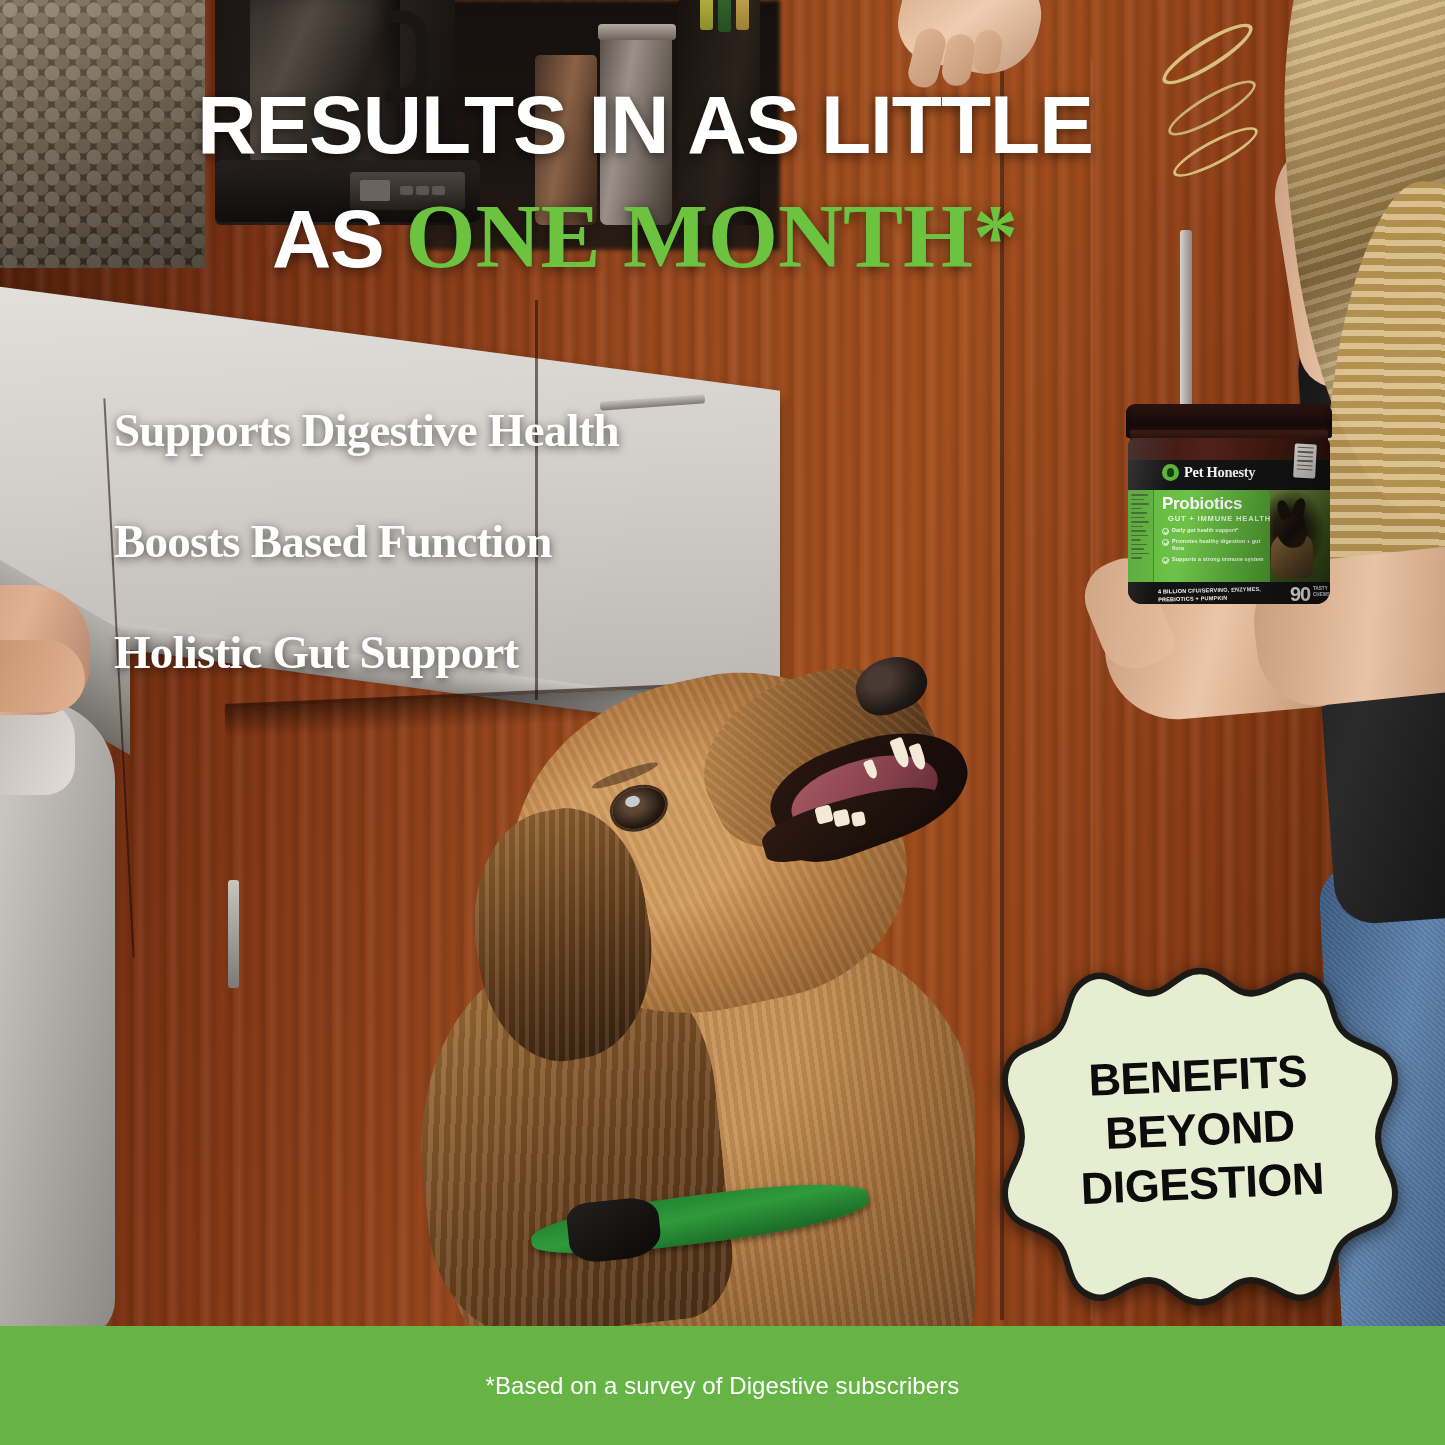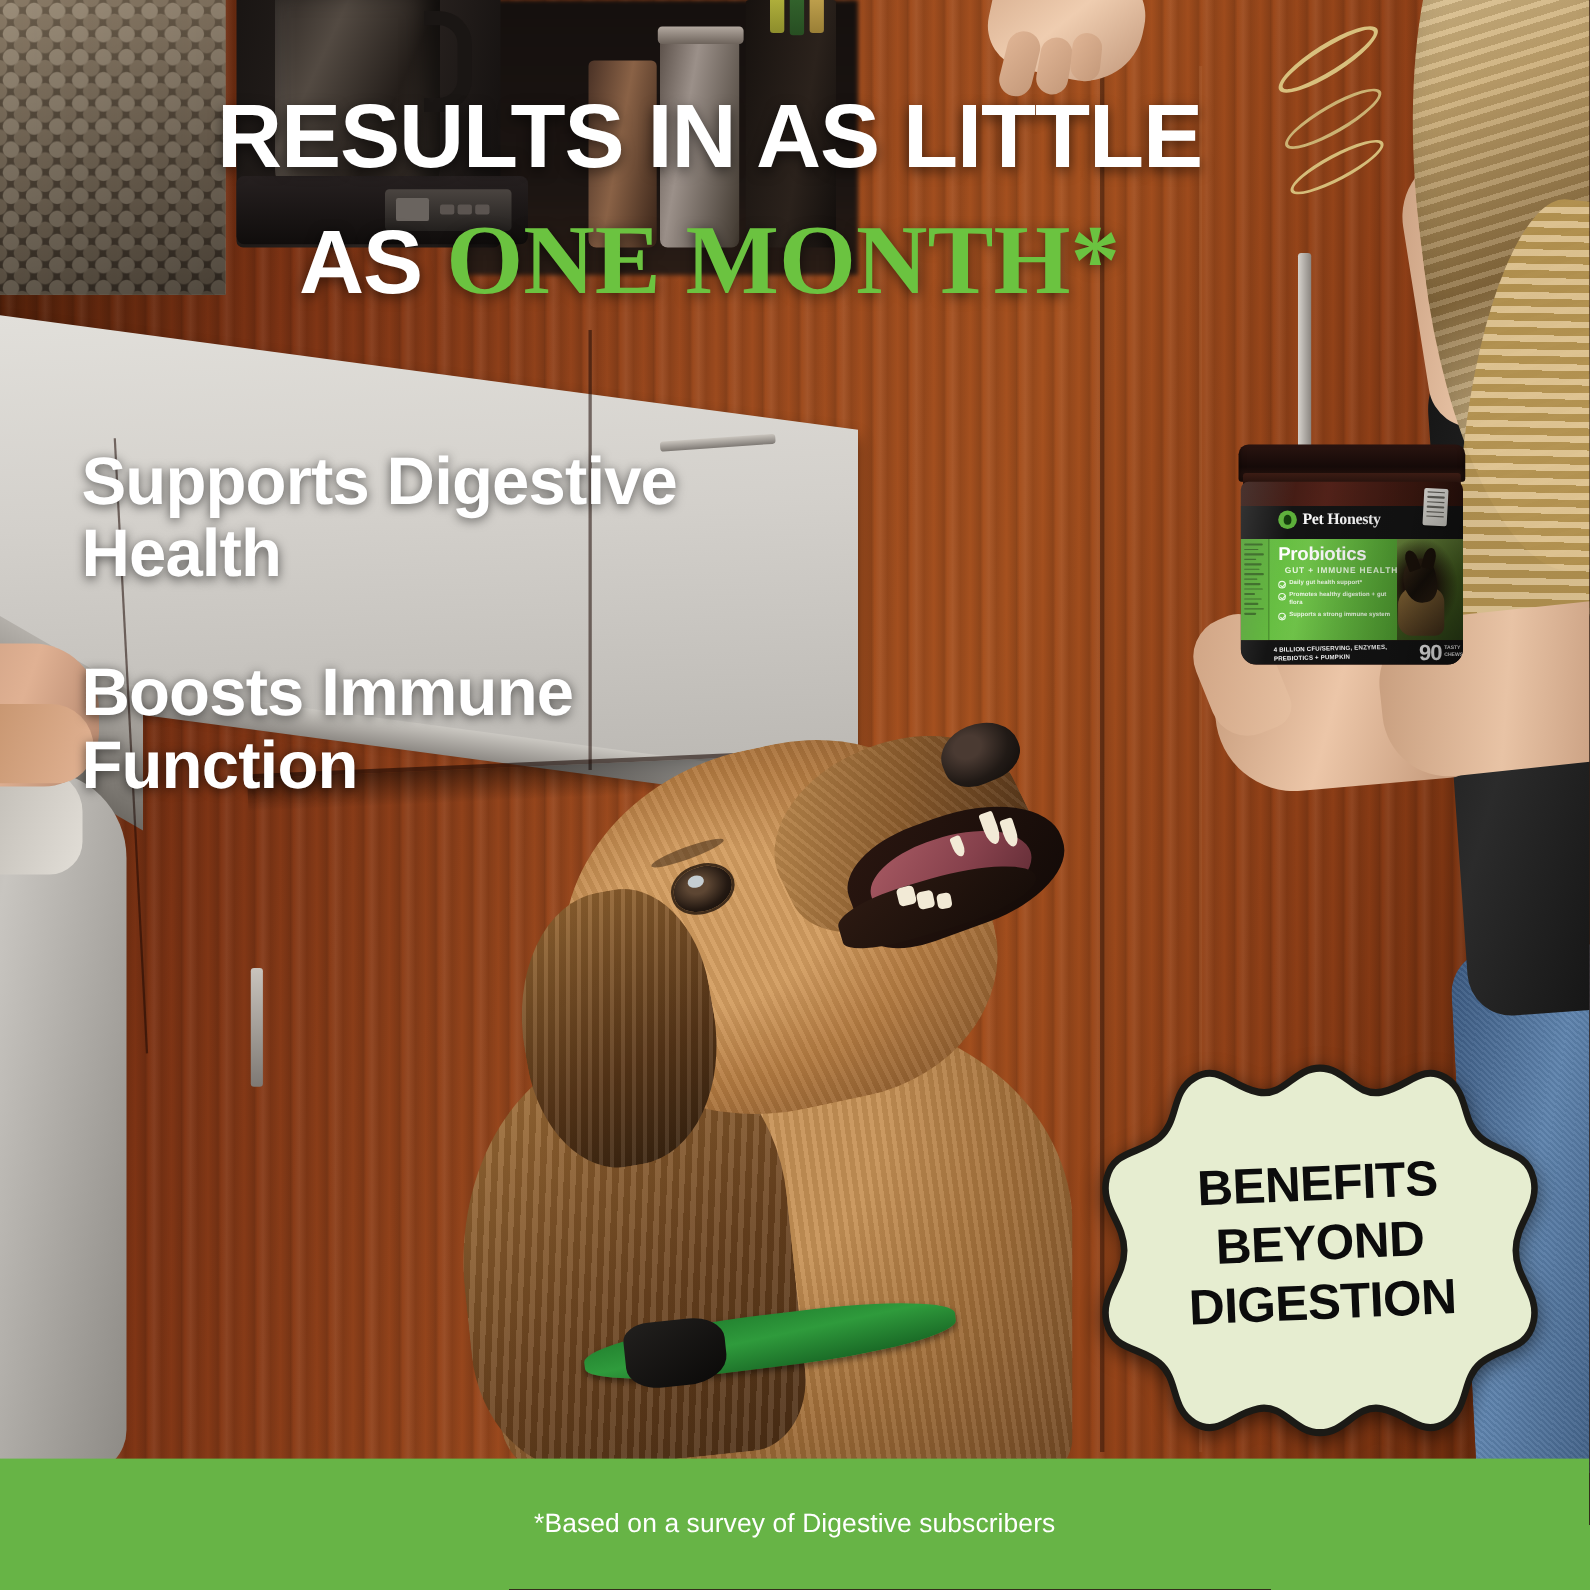--- a/index.html
+++ b/index.html
@@ -502,27 +502,28 @@
     font-weight:bold;
     font-size:90px;
     letter-spacing:0px;
   }
 
   .benefits {
     position:absolute; left:74px; top:405px; width:600px;
   }
   .benefit {
     color:#fff;
-    font-family:Liberation Sans, sans-serif;
+    font-family:Liberation Serif, serif;
     font-weight:bold;
-    font-size:61px;
+    font-size:47px;
     line-height:1.08;
     letter-spacing:-.8px;
     margin-bottom:60px;
     text-shadow:0 2px 10px rgba(0,0,0,.6);
+    margin-left:40px;
   }
   .benefit:last-child { margin-bottom:0; }
 
   
   .badge {
     position:absolute; left:1000px; top:930px; width:400px; height:400px;
   }
   .badge svg { position:absolute; inset:0; width:100%; height:100%;
     filter:drop-shadow(0 5px 9px rgba(0,0,0,.55)); }
   .badge-text {
@@ -717,21 +718,22 @@
 
   <div class="headline">
     <span>RESULTS IN AS LITTLE</span>
     <span class="l2">
       <span>AS </span><span class="one-month">ONE MONTH*</span>
     </span>
   </div>
 
   <div class="benefits">
     <div class="benefit">Supports Digestive Health</div>
-    <div class="benefit">Boosts Immune Function</div>
+    <div class="benefit">Boosts Based Function</div>
+    <div class="benefit">Holistic Gut Support</div>
   </div>
 
   <div class="badge">
     <svg viewBox="0 0 200 200">
       <path id="burst" fill="#E6EDD0" stroke="#1b1a16" stroke-width="3" d="M100 6
            C112 6 116 18 128 16
            C140 14 146 4 157 10
            C168 16 164 28 173 35
            C182 42 194 40 197 52
            C200 64 189 70 189 82

